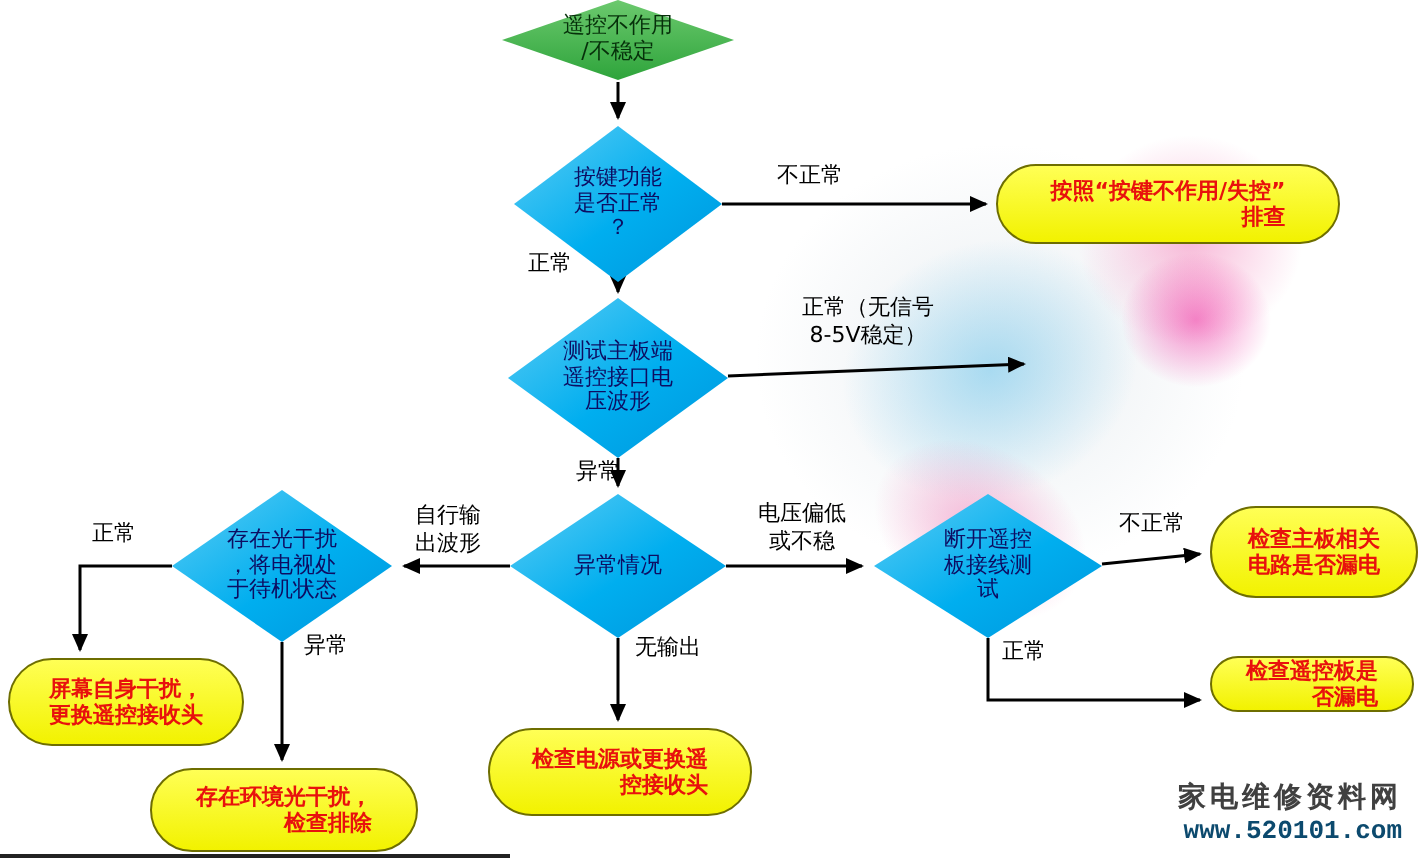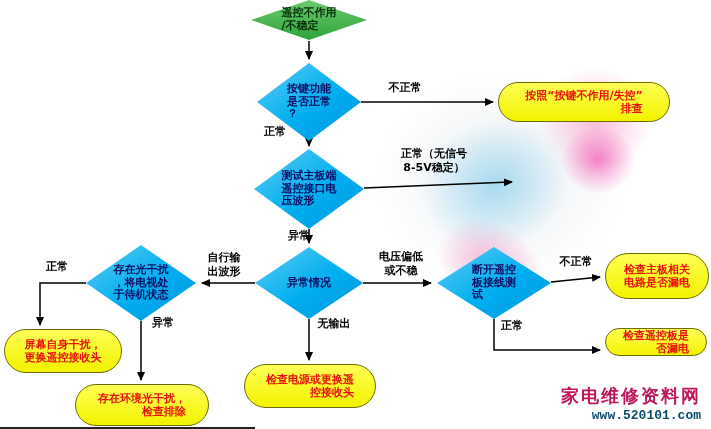--- a/index.html
+++ b/index.html
@@ -6,35 +6,35 @@
   html,body { background:#ffffff; }
   body { font-family:"DejaVu Sans","Liberation Sans",sans-serif; }
   .canvas { position:relative; width:711px; height:429px; background:#ffffff; overflow:hidden; }
 
   .deco { position:absolute; z-index:0; border-radius:50%; pointer-events:none; }
 
   svg.arrows { position:absolute; left:0; top:0; z-index:1; pointer-events:none; }
 
   .node { position:absolute; display:flex; align-items:center; justify-content:center; z-index:2; }
   .shape { position:absolute; left:0; top:0; width:100%; height:100%; }
-  .ntext { position:relative; z-index:1; white-space:pre-line; 
-           font-weight:bold; font-size:11px; line-height:1.18; }
+  .ntext { position:relative; z-index:1; white-space:pre-line; text-align:center;
+           font-weight:normal; font-size:11px; line-height:1.18; }
   .start-text { color:#06300a; }
   .decision-text { color:#0d0d62; }
 
   .action { position:absolute; display:flex; align-items:center; justify-content:center;
             background:linear-gradient(#ffff55,#f2f200); border:1.5px solid #6e6e00;
             color:#e8110d; font-weight:bold; font-size:11px; line-height:1.2;
             text-align:right; white-space:pre-line; z-index:2; }
 
-  .elabel { position:absolute; font-size:11px; font-weight:bold; color:#000;
+  .elabel { position:absolute; font-size:11px; font-weight:normal; color:#000;
             white-space:pre-line; text-align:center; line-height:1.25; z-index:3; }
 
   .watermark { position:absolute; right:10px; bottom:6px; text-align:right; z-index:3; }
-  .wm-name { font-size:18px; font-weight:bold; color:#be185d; letter-spacing:2px; }
+  .wm-name { font-size:14px; font-weight:bold; color:#404040; letter-spacing:2px; }
   .wm-url  { font-size:13px; font-weight:bold; color:#0c4a6e;font-family:Liberation Mono, monospace; }
 
   .bottom-line { position:absolute; left:0; bottom:0; width:255px; height:2px;
                  background:#222; z-index:3; }
 </style>
 </head>
 <body>
 
 <div class="canvas">
 

